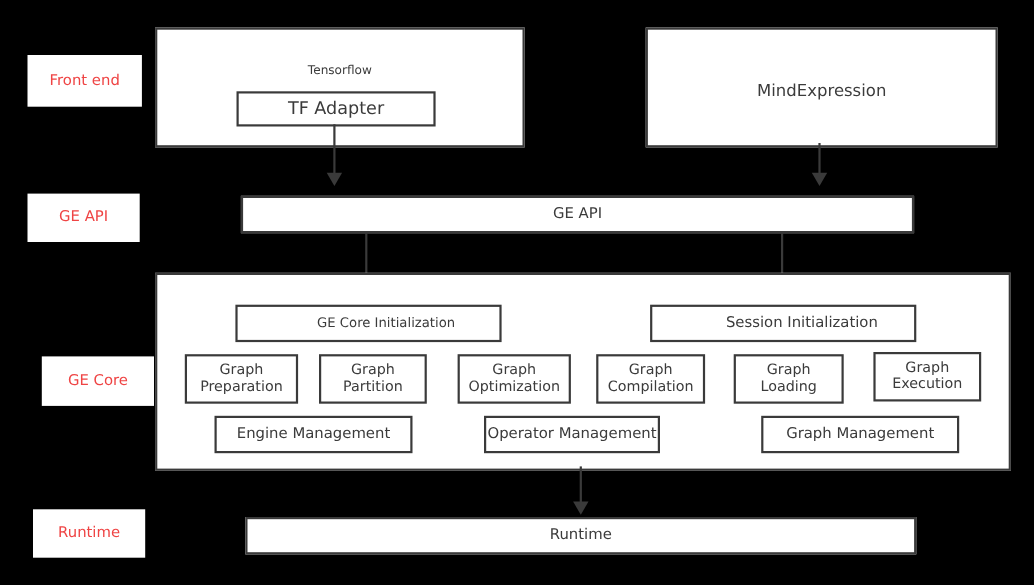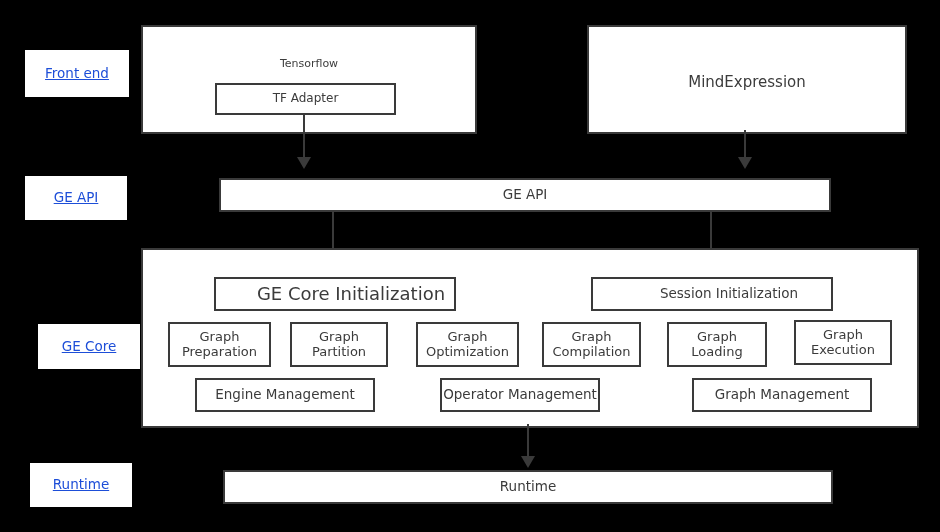--- a/index.html
+++ b/index.html
@@ -25,22 +25,21 @@
     display: flex;
     align-items: center;
     justify-content: center;
     text-align: center;
     line-height: 1.15;
     white-space: pre-line;
   }
   .lane-label {
     border: none;
     font-size: 13.5px;
-    color: #1d4ed8;
-    text-decoration: underline;
+    color: #ef4444;
   }
   .outlined {
     border: 2px solid #3a3a3a;
   }
   .container-box {
     background: #ffffff;
     border: 2px solid #3a3a3a;
     display: block;
   }
   .title-top {
@@ -73,21 +72,21 @@
   <div class="box lane-label" style="left:25px;  top:50px;  width:104px; height:47px;">Front end</div>
 
   <div class="box lane-label" style="left:25px;  top:176px; width:102px; height:44px;">GE API</div>
 
   <div class="box lane-label" style="left:38px;  top:324px; width:102px; height:45px;">GE Core</div>
 
   <div class="box lane-label" style="left:30px;  top:463px; width:102px; height:44px;">Runtime</div>
 
   <div class="container-box" style="position:absolute; left:141px; top:25px; width:332px; height:105px;">
     <div class="title-top" style="top:30px; font-size:11px;">Tensorflow</div>
-    <div class="box outlined" style="left:72px; top:56px; width:181px; height:32px; font-size:12px;">TF Adapter</div>
+    <div class="box outlined" style="left:72px; top:56px; width:181px; height:32px; font-size:16px;">TF Adapter</div>
   </div>
 
   <div class="container-box" style="position:absolute; left:587px; top:25px; width:316px; height:105px;">
     <div class="title-top" style="top:46px; font-size:15px;">MindExpression</div>
   </div>
 
   <div class="conn" style="left:303px; top:113px; height:46px;"></div>
   <div class="arrowhead" style="left:297px; top:157px;"></div>
 
   <div class="conn" style="left:744px; top:130px; height:29px;"></div>
@@ -96,21 +95,21 @@
   <div class="box outlined" style="left:219px; top:178px; width:612px; height:34px; font-size:13.5px;">GE API</div>
 
   <div class="conn" style="left:332px; top:212px; height:47px;"></div>
   <div class="arrowhead" style="left:326px; top:257px;"></div>
 
   <div class="conn" style="left:710px; top:212px; height:47px;"></div>
   <div class="arrowhead" style="left:704px; top:257px;"></div>
 
   <div class="container-box" style="position:absolute; left:141px; top:248px; width:774px; height:176px;">
 
-    <div class="box outlined" style="left:71px;  top:27px; width:242px; height:34px; font-size:18px;padding-left:32px;">GE Core Initialization</div>
+    <div class="box outlined" style="left:71px;  top:27px; width:242px; height:34px; font-size:12px;padding-left:32px;">GE Core Initialization</div>
     <div class="box outlined" style="left:448px; top:27px; width:242px; height:34px; font-size:13.5px;padding-left:34px;">Session Initialization</div>
 
     <div class="box outlined" style="left:25px;  top:72px; width:103px; height:45px; font-size:13px;">Graph
 Preparation</div>
     <div class="box outlined" style="left:147px; top:72px; width:98px;  height:45px; font-size:13px;">Graph
 Partition</div>
     <div class="box outlined" style="left:273px; top:72px; width:103px; height:45px; font-size:13px;">Graph
 Optimization</div>
     <div class="box outlined" style="left:399px; top:72px; width:99px;  height:45px; font-size:13px;">Graph
 Compilation</div>

